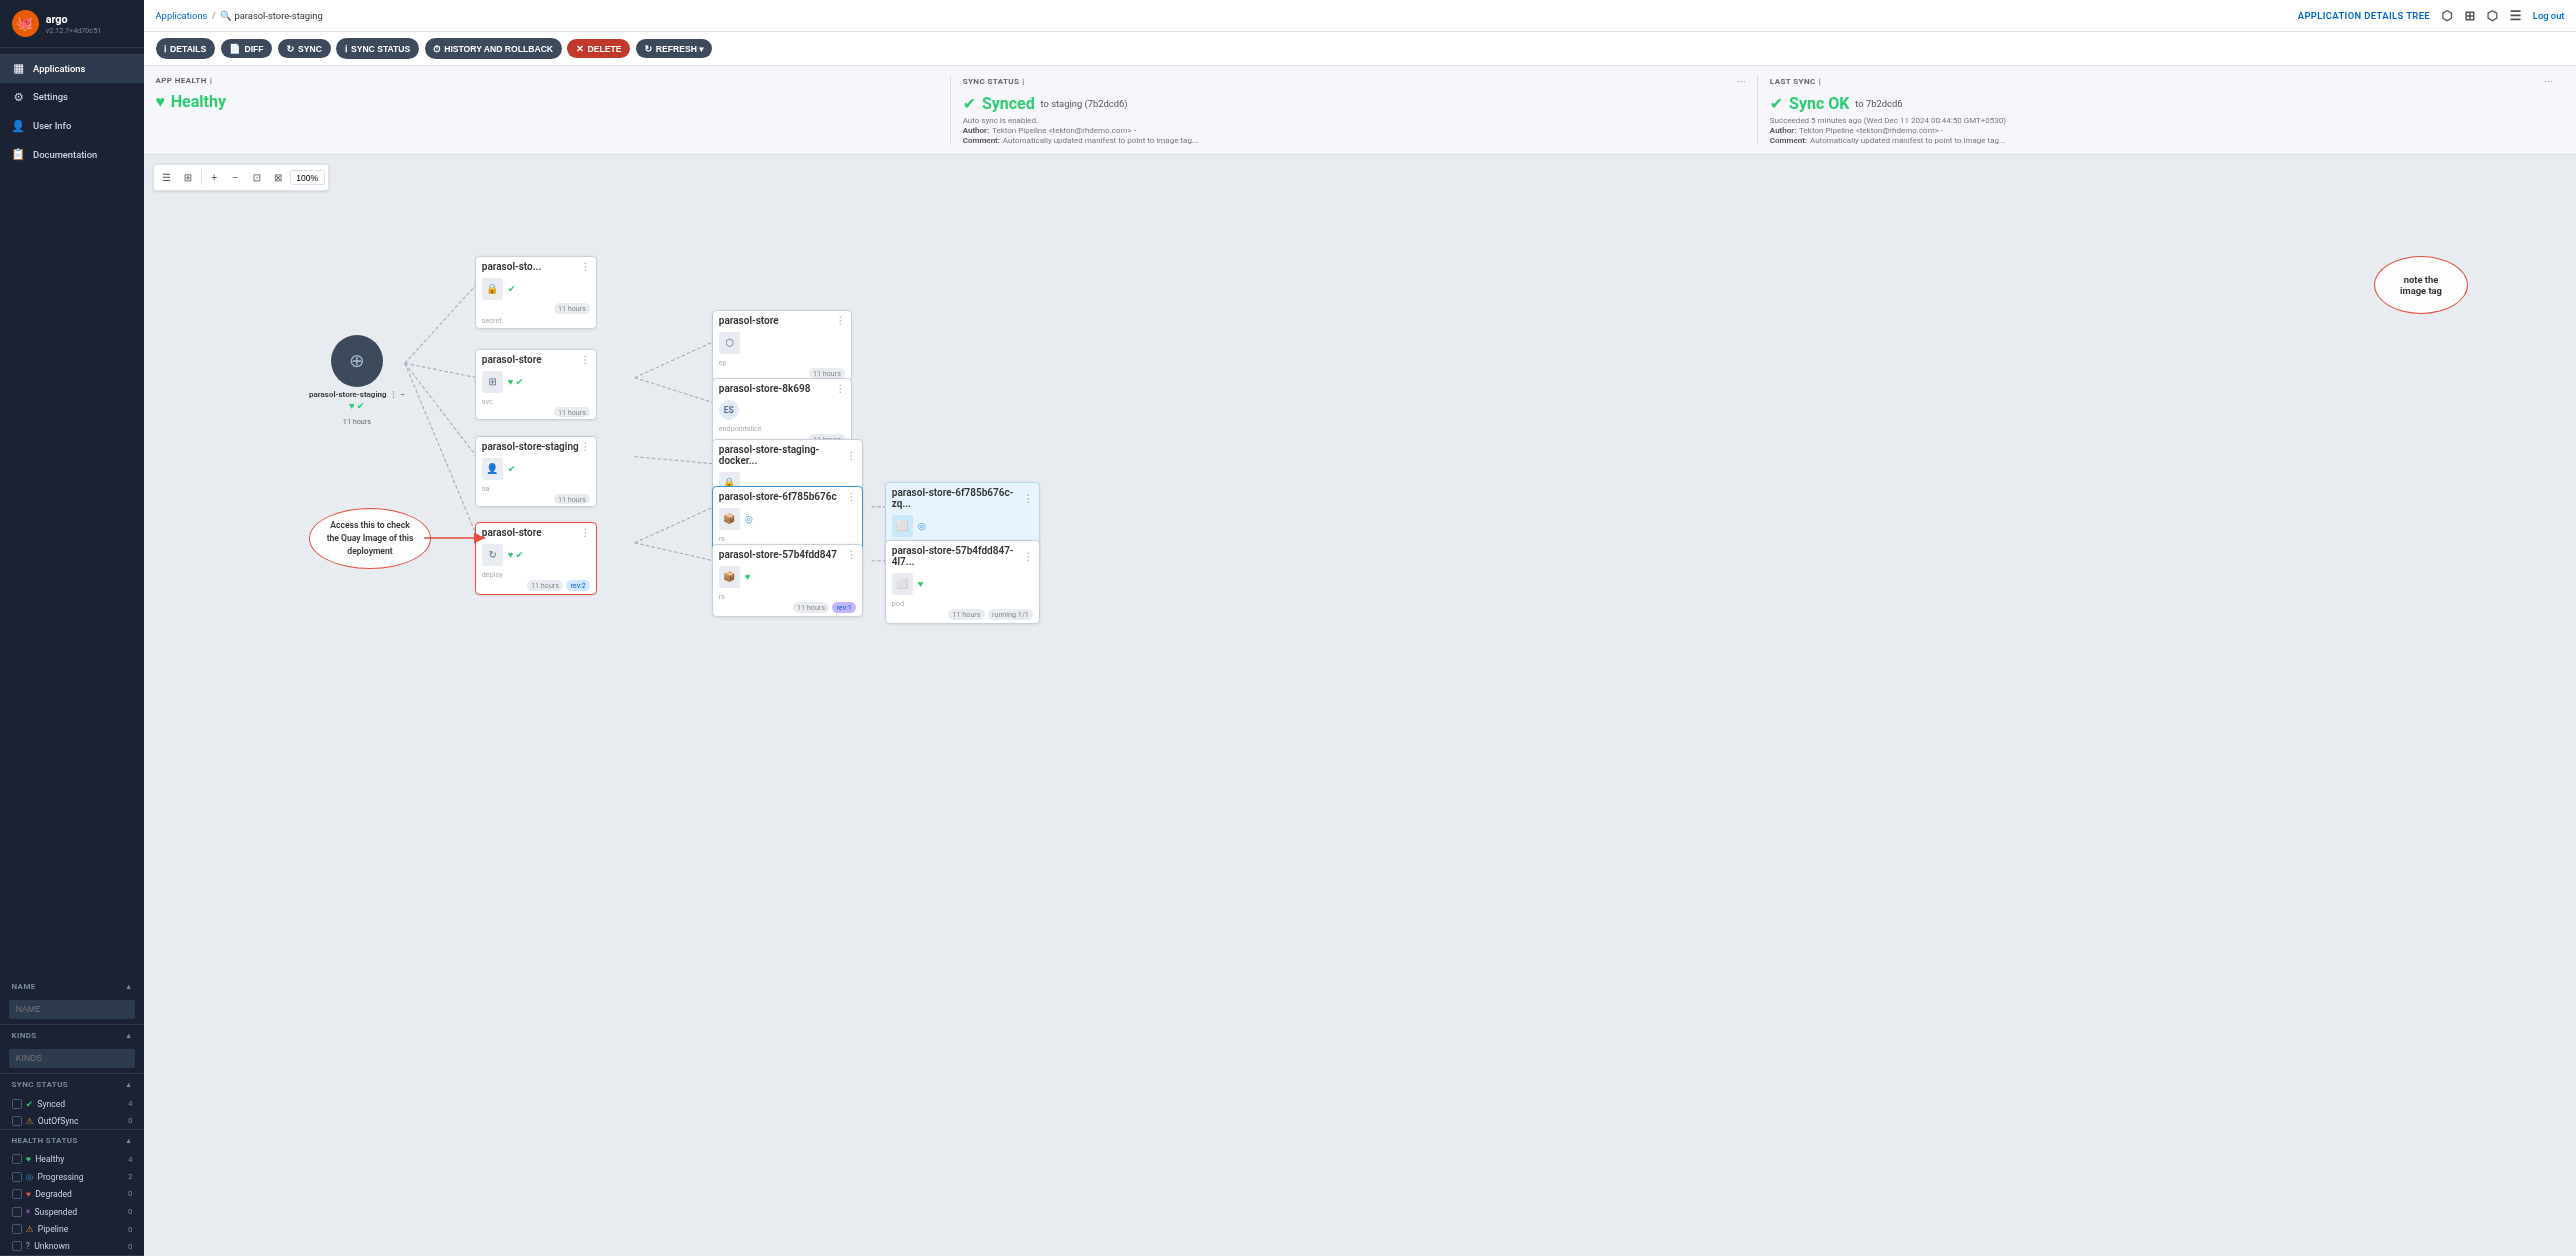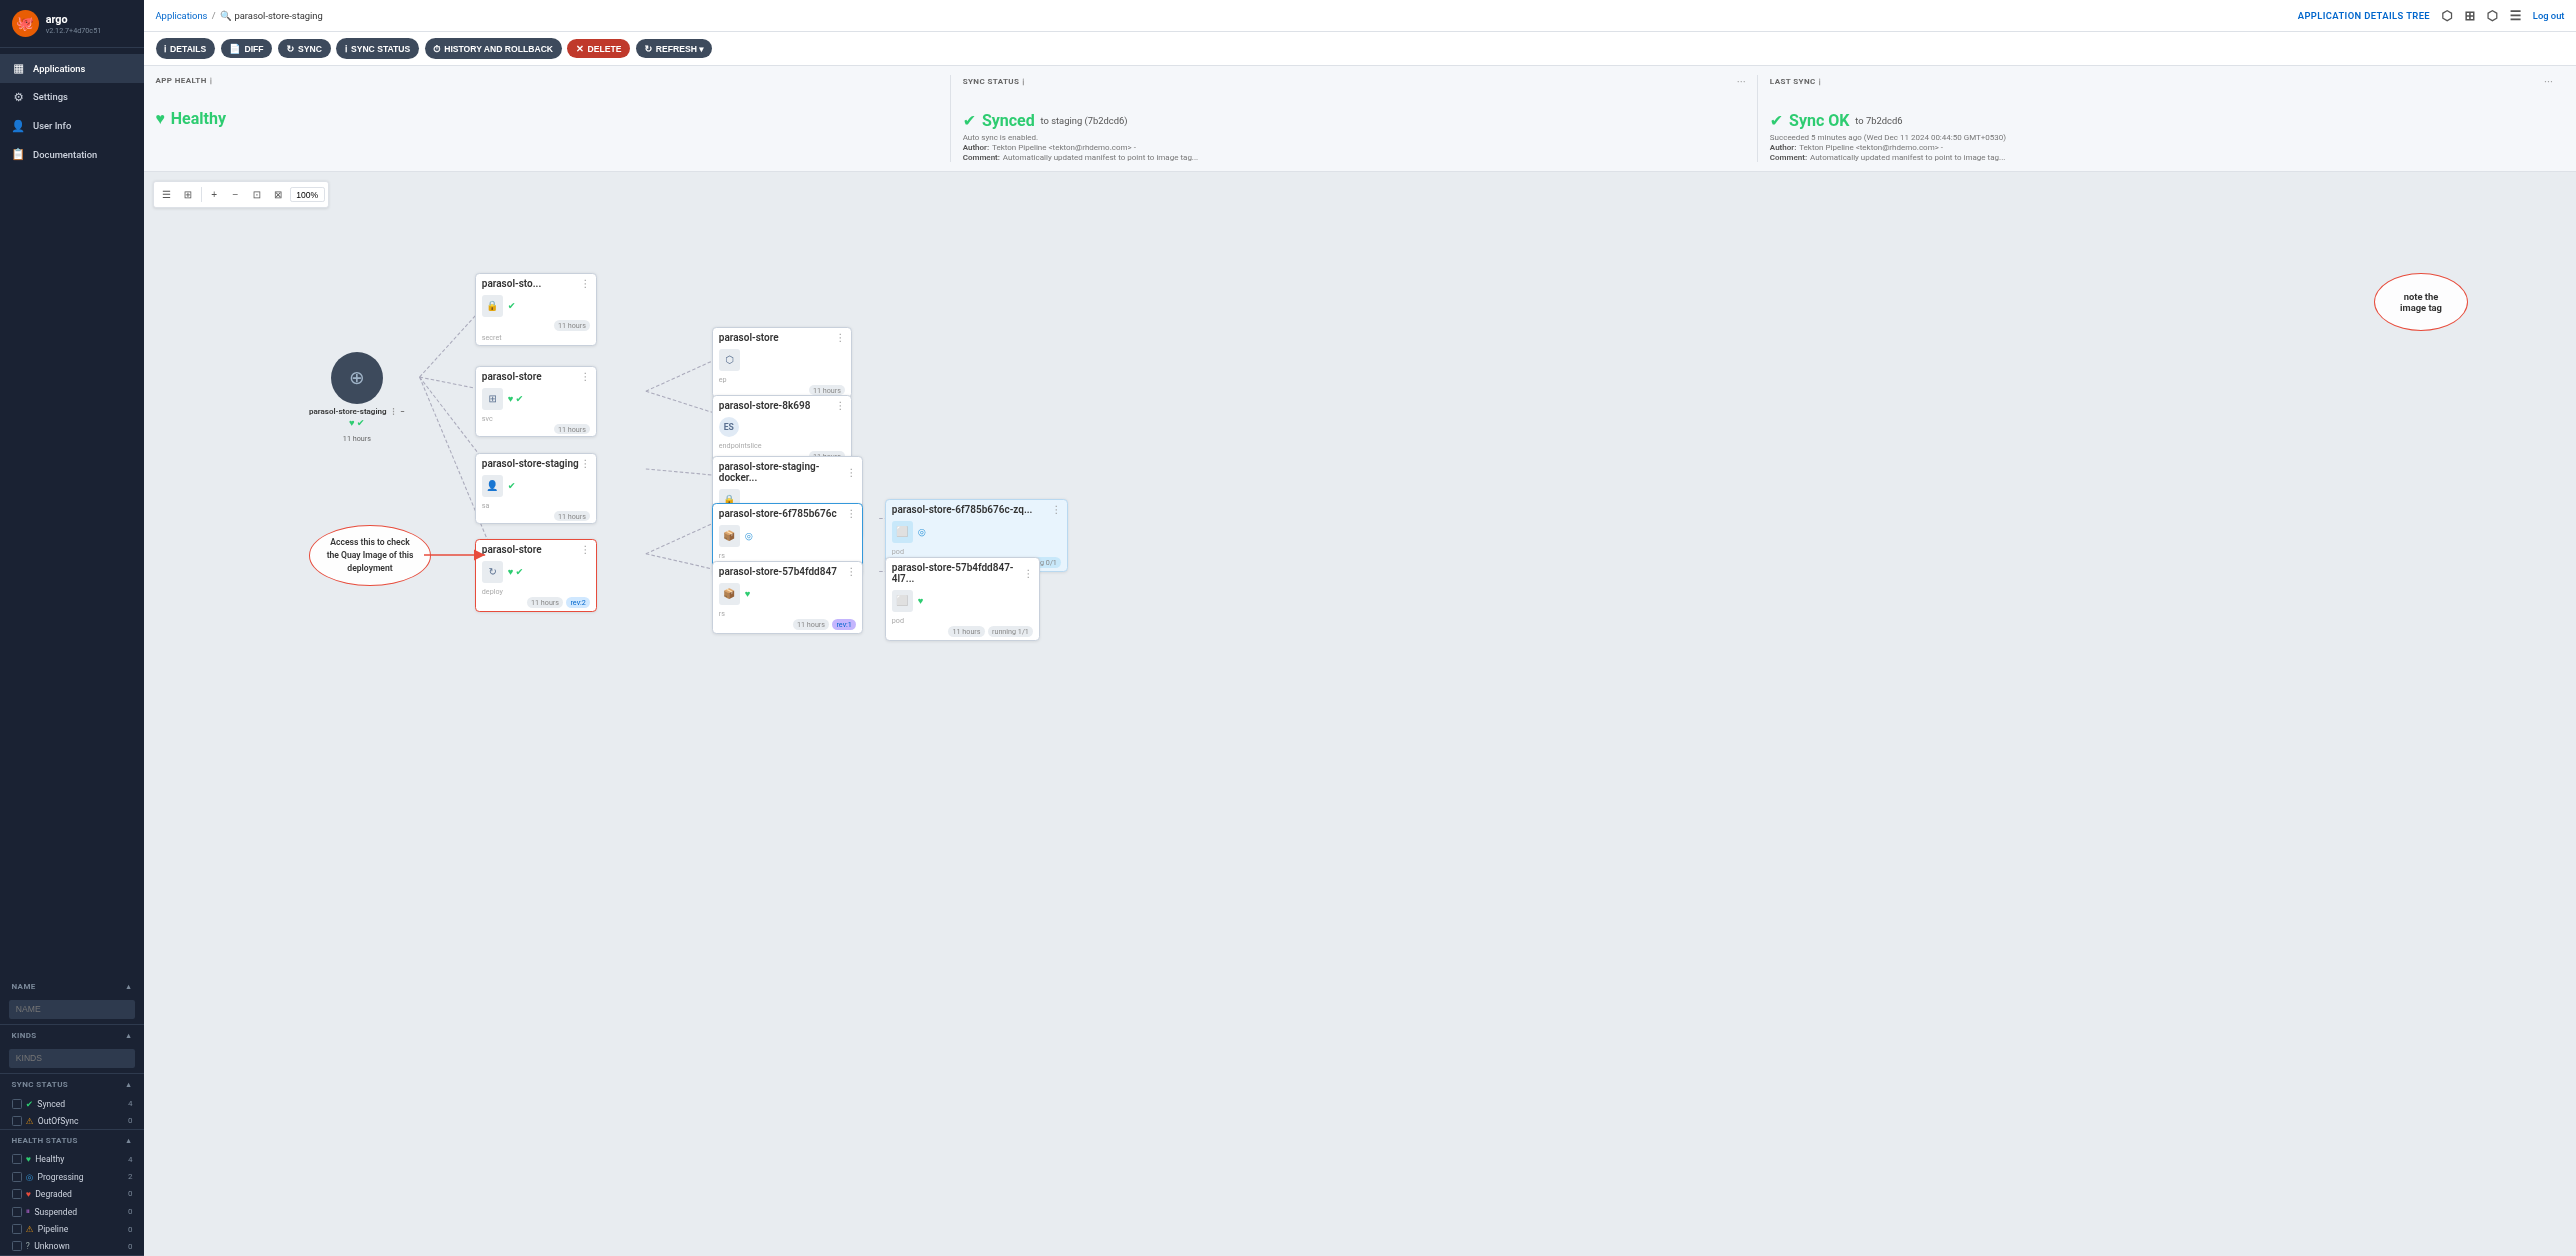--- a/index.html
+++ b/index.html
@@ -37,21 +37,21 @@
     .action-btn { display: flex; align-items: center; gap: 3.6px; padding: 4.3px 8.6px; border-radius: 14.4px; border: none; cursor: pointer; font-size: 8.6px; font-weight: 600; color: #fff; background: #3d4a5c; }
     .action-btn .btn-icon { font-size: 9.4px; }
     .action-btn.delete { background: #c0392b; }
     .action-btn.refresh { background: #3d4a5c; }
 
     
     #status-cards { background: #f5f7fa; border-bottom: 0.7px solid #dde1e7; padding: 8.6px 11.5px; display: flex; gap: 0; }
     .status-card { flex: 1; border-right: 0.7px solid #dde1e7; padding: 0 11.5px; }
     .status-card:first-child { padding-left: 0; }
     .status-card:last-child { border-right: none; }
-    .status-card-header { display: flex; align-items: center; justify-content: space-between; margin-bottom: 22px; }
+    .status-card-header { display: flex; align-items: center; justify-content: space-between; margin-bottom: 5px; }
     .status-card-title { font-size: 8px; font-weight: 700; color: #666; letter-spacing: 0.4px; text-transform: uppercase; display: flex; align-items: center; gap: 2.9px; }
     .status-card-title .info-icon { color: #999; font-size: 8.6px; }
     .status-card-more { color: #999; cursor: pointer; font-size: 11.5px; }
     .status-value-row { display: flex; align-items: center; gap: 5.8px; }
     .status-check-green { color: #2ecc71; font-size: 16px; }
     .status-value-text { font-size: 16px; font-weight: 700; color: #2ecc71; }
     .status-synced-detail { color: #555; font-size: 9.4px; }
     .status-meta { font-size: 8px; color: #777; margin-top: 2.9px; }
     .status-meta-row { display: flex; gap: 2.9px; font-size: 8px; color: #777; margin-top: 1.4px; }
     .status-meta-label { font-weight: 600; color: #555; }
@@ -553,21 +553,21 @@
         <div style="width:21.6px;height:21.6px;background:#e8ecf0;border-radius:2.9px;display:flex;align-items:center;justify-content:center;font-size:10px;color:#5a7090;">📦</div>
         <span class="green">♥</span>
       </div>
       <div style="font-size:7.2px;color:#aaa;padding:0 5.8px 1.4px;">rs</div>
       <div style="font-size:7.2px;color:#888;padding:0 5.8px 2.9px;display:flex;justify-content:flex-end;gap:2.9px;">
         <span style="background:#e8ecf0;border-radius:7.2px;padding:0.7px 4.3px;">11 hours</span>
         <span style="background:#c4b5fd;border-radius:7.2px;padding:0.7px 4.3px;color:#0066cc;">rev:1</span>
       </div>
     </div>
 
-    <div class="node" style="position:absolute;left:741px;top:327px;width:183px;background:#e8f4fd;border-color:#b8d8f0;">
+    <div class="node" style="position:absolute;left:741px;top:327px;width:155px;background:#e8f4fd;border-color:#b8d8f0;">
       <div class="node-header">
         <span class="node-title">parasol-store-6f785b676c-zq...</span>
         <span class="node-more">⋮</span>
       </div>
       <div style="display:flex;align-items:center;gap:4.3px;padding:1.4px 5.8px 4.3px;">
         <div style="width:21.6px;height:21.6px;background:#c8e8fa;border-radius:2.9px;display:flex;align-items:center;justify-content:center;font-size:10px;color:#5a7090;">⬜</div>
         <span class="blue">◎</span>
       </div>
       <div style="font-size:7.2px;color:#aaa;padding:0 5.8px 1.4px;">pod</div>
       <div style="font-size:7.2px;color:#888;padding:0 5.8px 2.9px;display:flex;justify-content:flex-end;gap:2.9px;">

